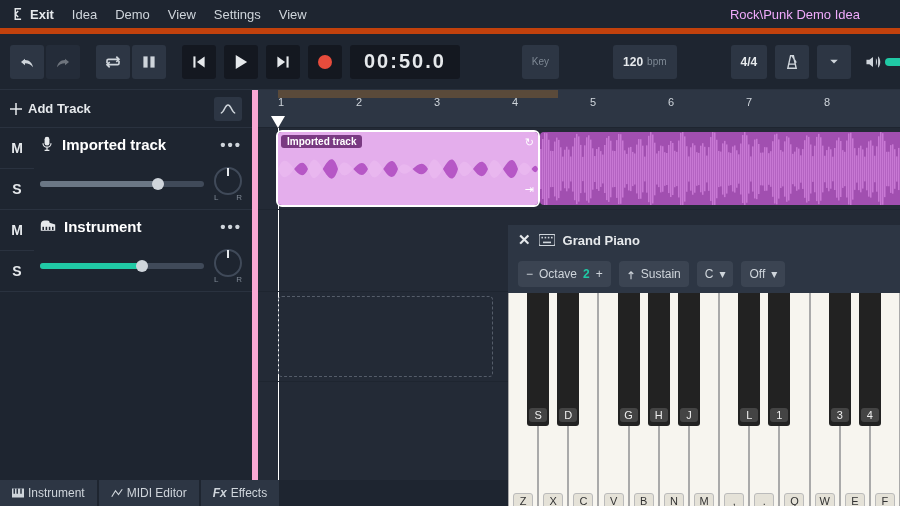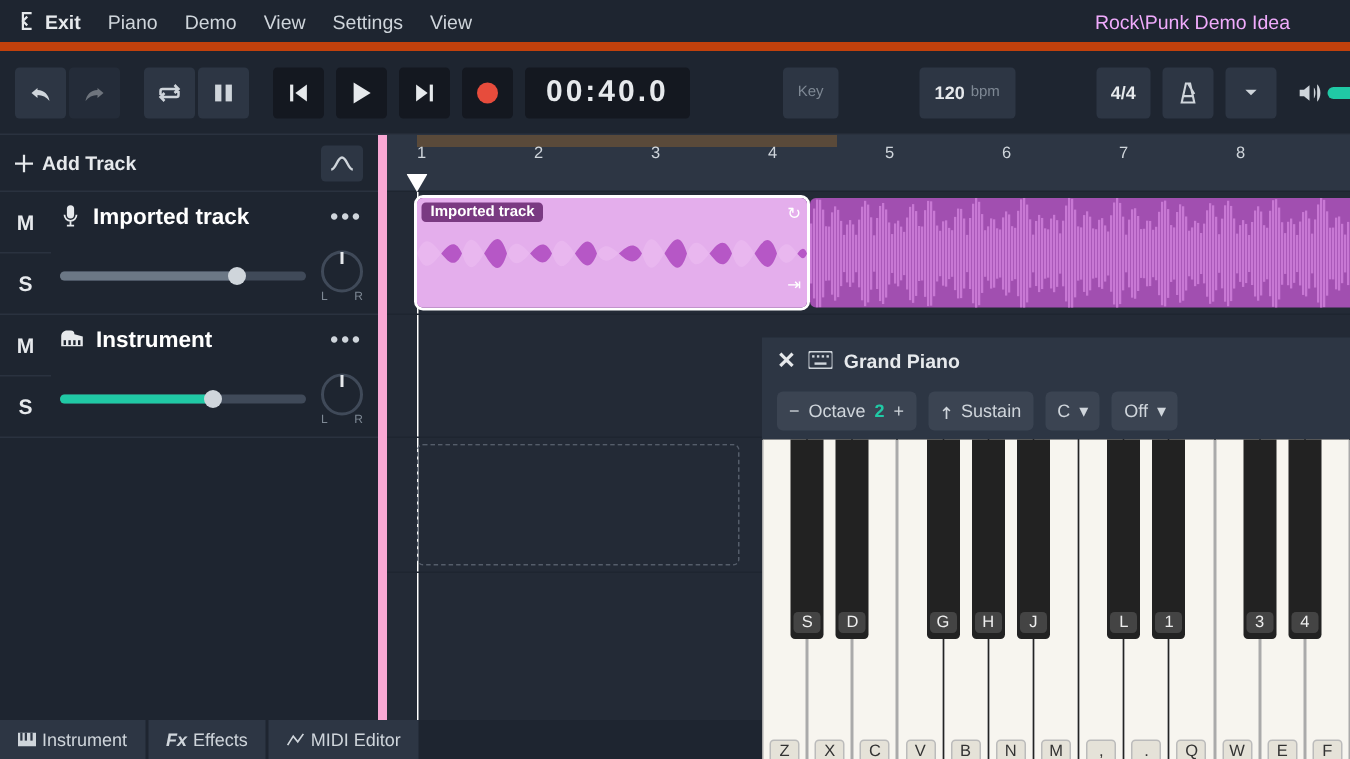--- a/index.html
+++ b/index.html
@@ -83,21 +83,21 @@
 <body>
 
 <div class="topbar">
   <div class="exit">
     <svg width="14" height="14" viewBox="0 0 24 24" fill="none" stroke="#e6e9ec" stroke-width="2.5">
         <path d="M14 7l-5 5 5 5M19 3H9v18h10"></path>
       </svg>
     <span>Exit</span>
   </div>
   <div class="menu">
-    <span>Piano</span>
+    <span>Idea</span>
     <span>Demo</span>
     <span>View</span>
     <span>Settings</span>
     <span>View</span>
   </div>
   <div class="project-title">Rock\Punk Demo Idea</div>
 </div>
 
 <div class="toolbar">
   <div class="btn-pair">
@@ -139,21 +139,21 @@
     </button>
   <button class="btn btn-dark" style="width:40px">
       <svg width="14" height="14" viewBox="0 0 20 20" fill="#e6e9ec">
         <path d="M2 2l11 8L2 18z"></path>
         <rect x="15" y="2" width="3" height="16"></rect>
       </svg>
     </button>
   <button class="btn btn-dark" style="width:40px">
       <span class="rec-dot"></span>
     </button>
-  <div class="time-display">00:40.0</div>
+  <div class="time-display">00:50.0</div>
   <div class="spacer"></div>
   <div class="info-btn">
       <span class="label">Key</span>
     </div>
   <div class="info-btn">
     <span class="value">120</span>
     <span class="label">bpm</span>
   </div>
   <div class="info-btn">
       <span class="value">4/4</span>
@@ -491,28 +491,28 @@
   <div class="tab">
     <svg width="12" height="10" viewBox="0 0 16 12" fill="#cfd5db">
         <rect width="16" height="12"></rect>
         <rect x="2" y="0" width="2" height="7" fill="#2d3644"></rect>
         <rect x="6" y="0" width="2" height="7" fill="#2d3644"></rect>
         <rect x="11" y="0" width="2" height="7" fill="#2d3644"></rect>
       </svg>
     <span>Instrument</span>
   </div>
   <div class="tab">
+    <svg width="12" height="10" viewBox="0 0 16 12" fill="none" stroke="#cfd5db" stroke-width="1.5">
+        <path d="M1 11L6 3l4 5 5-7"></path>
+      </svg>
+    <span>MIDI Editor</span>
+  </div>
+  <div class="tab">
     <i style="font-style:italic;font-weight:600">Fx</i>
     <span>Effects</span>
-  </div>
-  <div class="tab">
-    <svg width="12" height="10" viewBox="0 0 16 12" fill="none" stroke="#cfd5db" stroke-width="1.5">
-        <path d="M1 11L6 3l4 5 5-7"></path>
-      </svg>
-    <span>MIDI Editor</span>
   </div>
 </div>
 
 <div class="piano-panel">
   <div class="piano-head">
     <span style="cursor:pointer;font-size:15px">✕</span>
     <svg width="16" height="12" viewBox="0 0 20 14" fill="#cfd5db">
         <rect x="0" y="0" width="20" height="14" rx="2" fill="none" stroke="#cfd5db" stroke-width="1.5"></rect>
         <rect x="3" y="3" width="2" height="2"></rect>
         <rect x="7" y="3" width="2" height="2"></rect>

